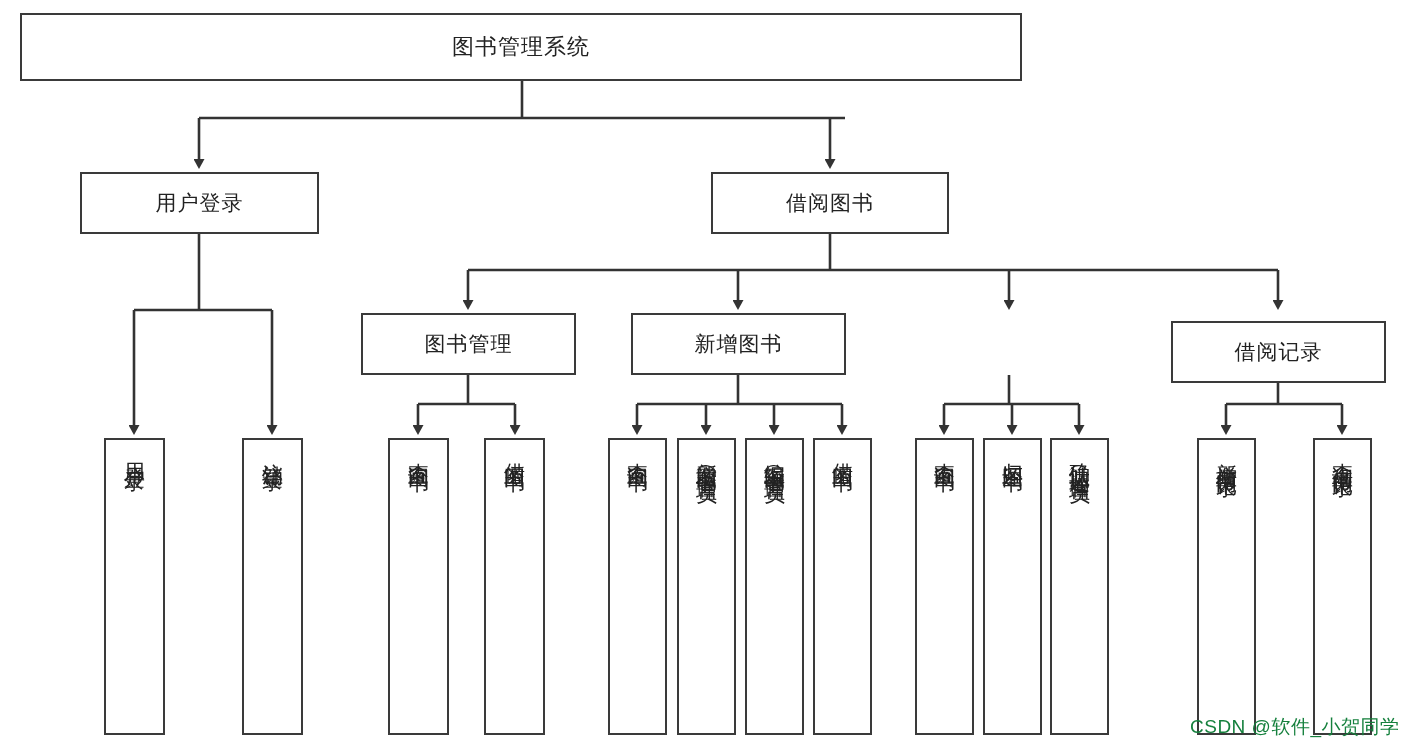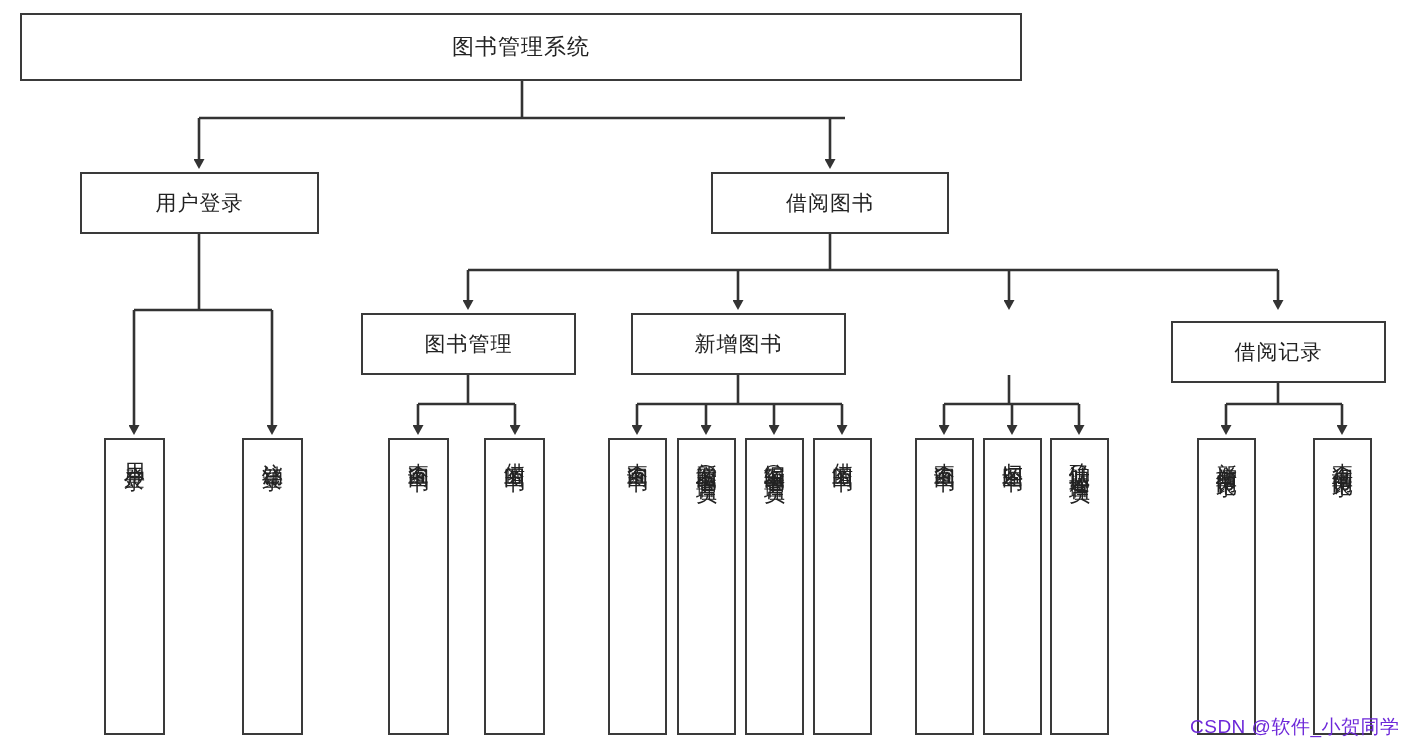--- a/index.html
+++ b/index.html
@@ -133,15 +133,15 @@
   <div class="node node-v" style="left: 608px; top: 438px; width: 59px; height: 297px; border-color: rgb(58, 58, 58); background: rgb(255, 255, 255); color: rgb(34, 34, 34);">查询图书</div>
   <div class="node node-v" style="left: 677px; top: 438px; width: 59px; height: 297px; border-color: rgb(58, 58, 58); background: rgb(255, 255, 255); color: rgb(34, 34, 34);">新增图书（管理员）</div>
   <div class="node node-v" style="left: 745px; top: 438px; width: 59px; height: 297px; border-color: rgb(58, 58, 58); background: rgb(255, 255, 255); color: rgb(34, 34, 34);">编辑图书（管理员）</div>
   <div class="node node-v" style="left: 813px; top: 438px; width: 59px; height: 297px; border-color: rgb(58, 58, 58); background: rgb(255, 255, 255); color: rgb(34, 34, 34);">借阅图书</div>
   <div class="node node-v" style="left: 915px; top: 438px; width: 59px; height: 297px; border-color: rgb(58, 58, 58); background: rgb(255, 255, 255); color: rgb(34, 34, 34);">查询图书</div>
   <div class="node node-v" style="left: 983px; top: 438px; width: 59px; height: 297px; border-color: rgb(58, 58, 58); background: rgb(255, 255, 255); color: rgb(34, 34, 34);">归还图书</div>
   <div class="node node-v" style="left: 1050px; top: 438px; width: 59px; height: 297px; border-color: rgb(58, 58, 58); background: rgb(255, 255, 255); color: rgb(34, 34, 34);">确认归还（管理员）</div>
   <div class="node node-v" style="left: 1197px; top: 438px; width: 59px; height: 297px; border-color: rgb(58, 58, 58); background: rgb(255, 255, 255); color: rgb(34, 34, 34);">新增借阅记录</div>
   <div class="node node-v" style="left: 1313px; top: 438px; width: 59px; height: 297px; border-color: rgb(58, 58, 58); background: rgb(255, 255, 255); color: rgb(34, 34, 34);">查询借阅记录</div>
 
-  <div class="watermark" style="left: 1190px; top: 714px; color: #6d28d9;">CSDN @软件_小贺同学</div>
+  <div class="watermark" style="left: 1190px; top: 714px; color: #15803d;">CSDN @软件_小贺同学</div>
 
 </div>
 
 </body></html>

